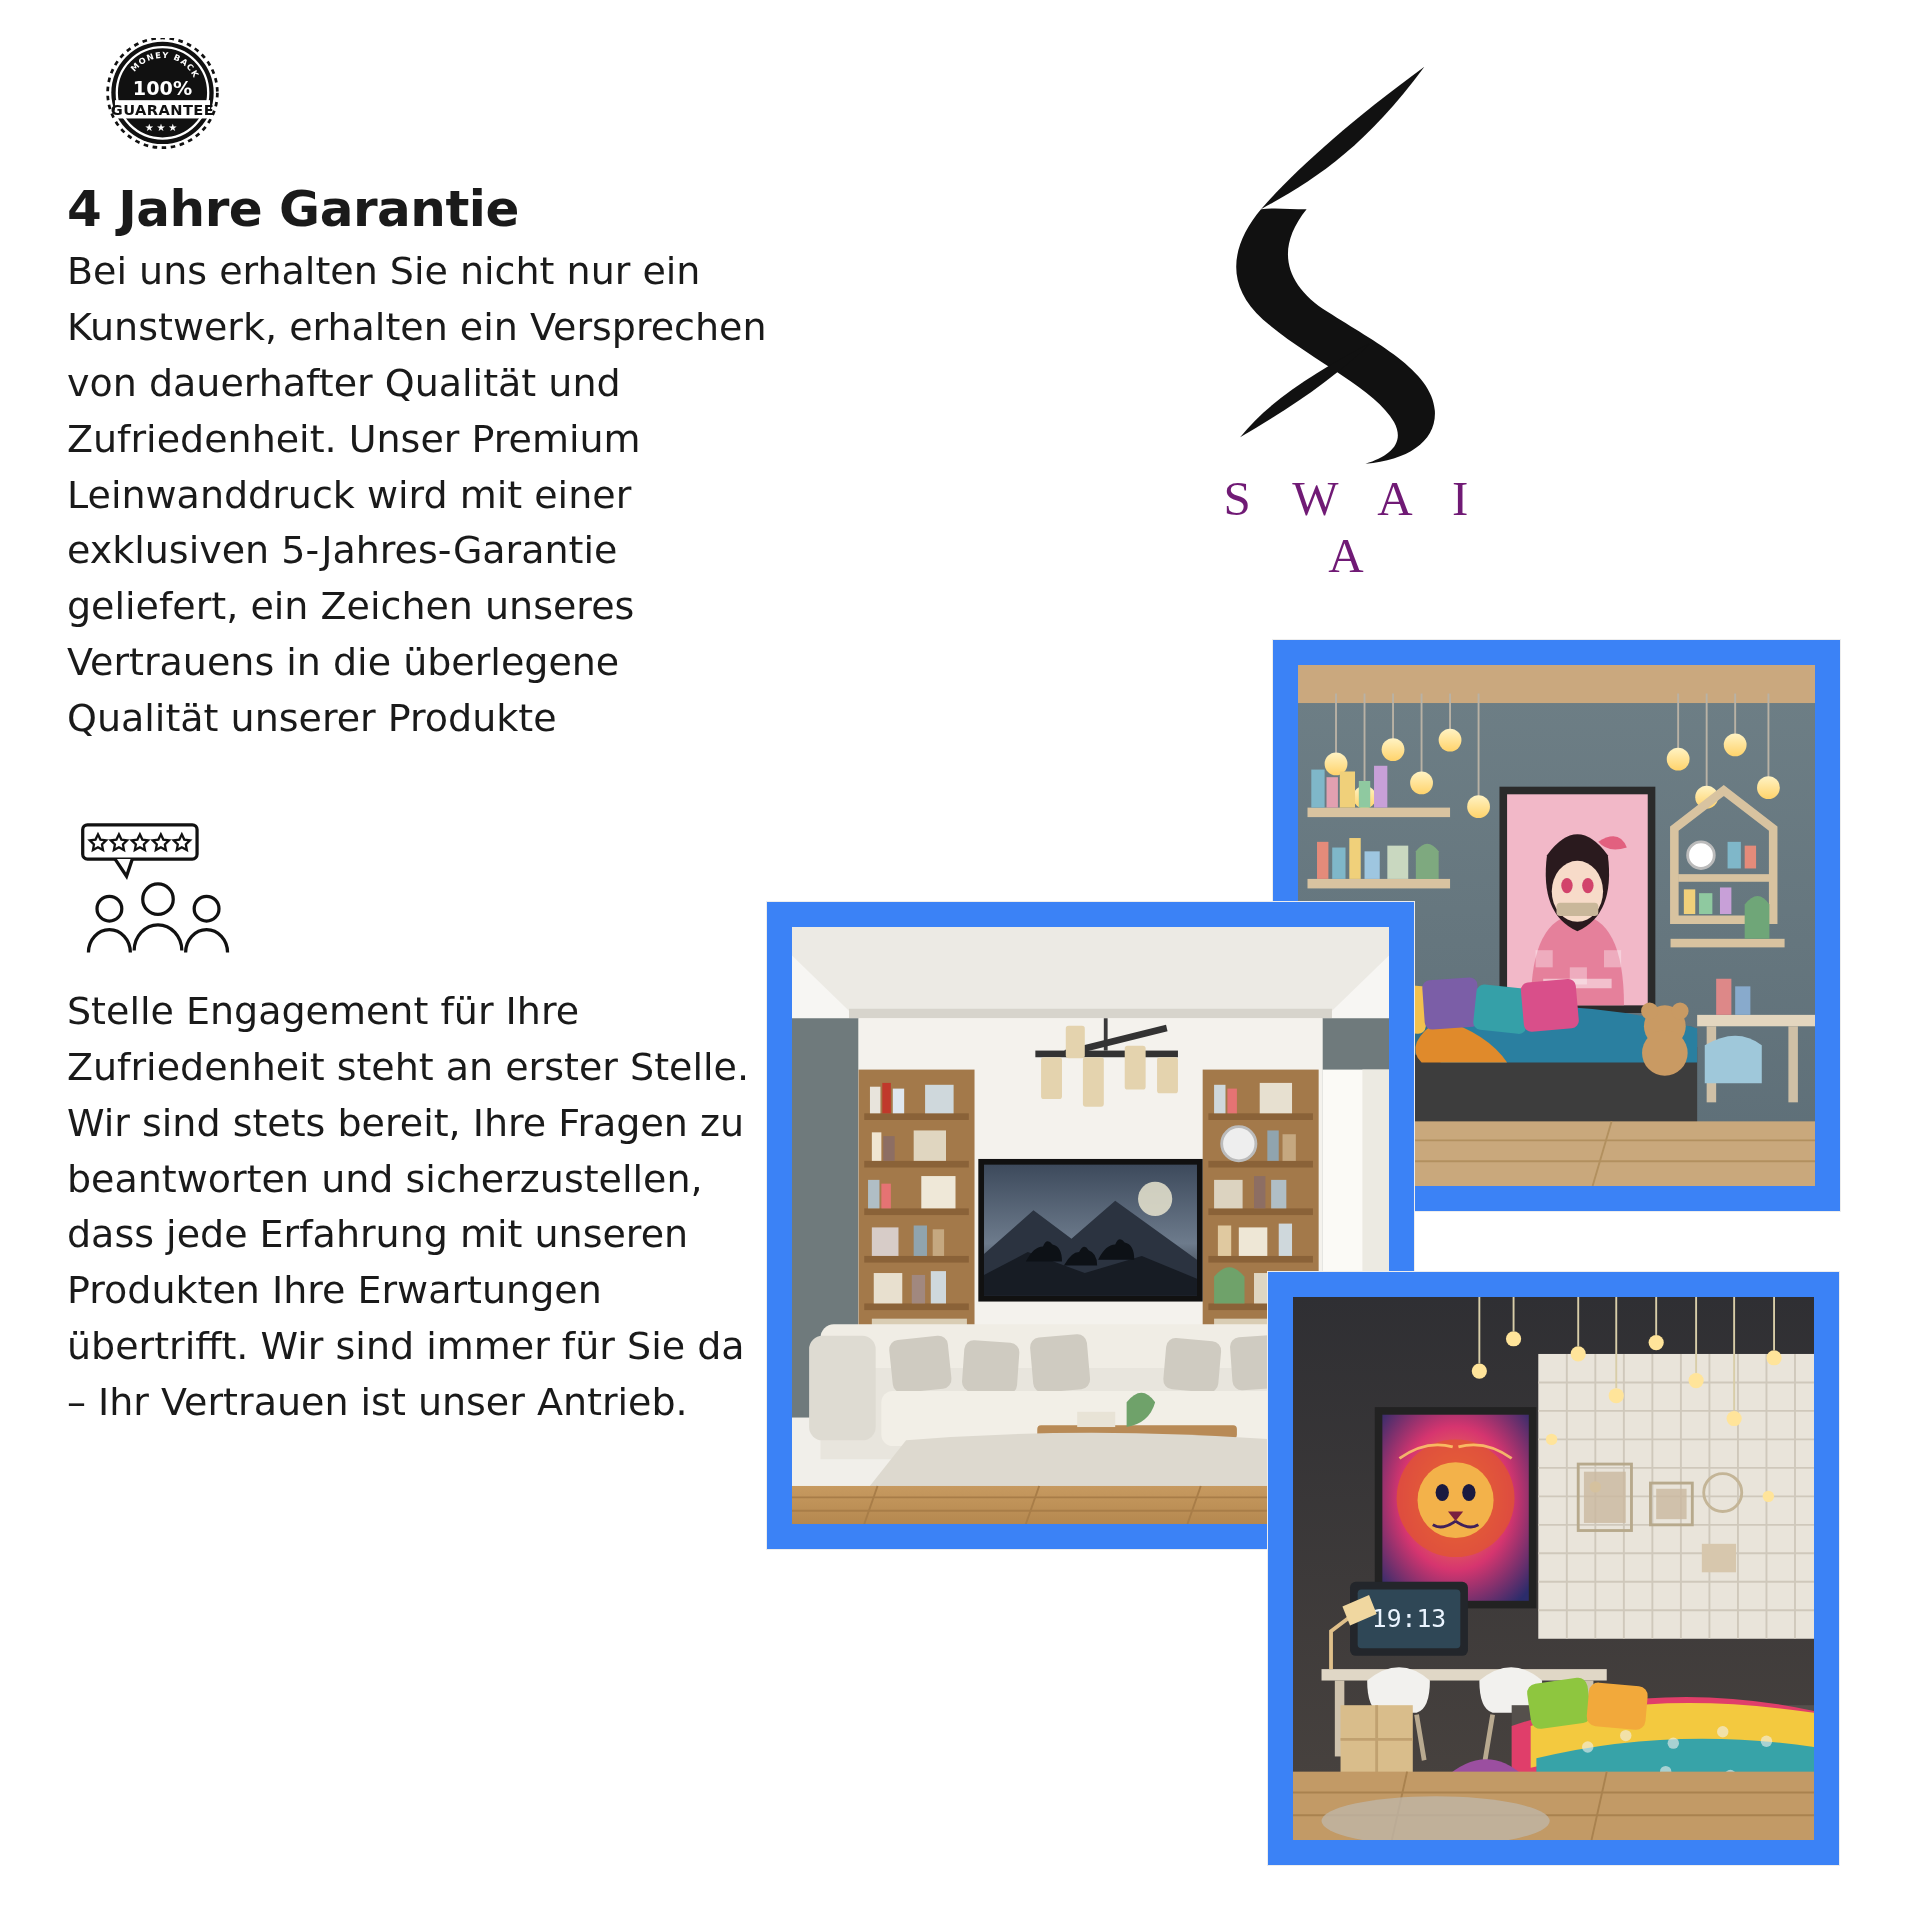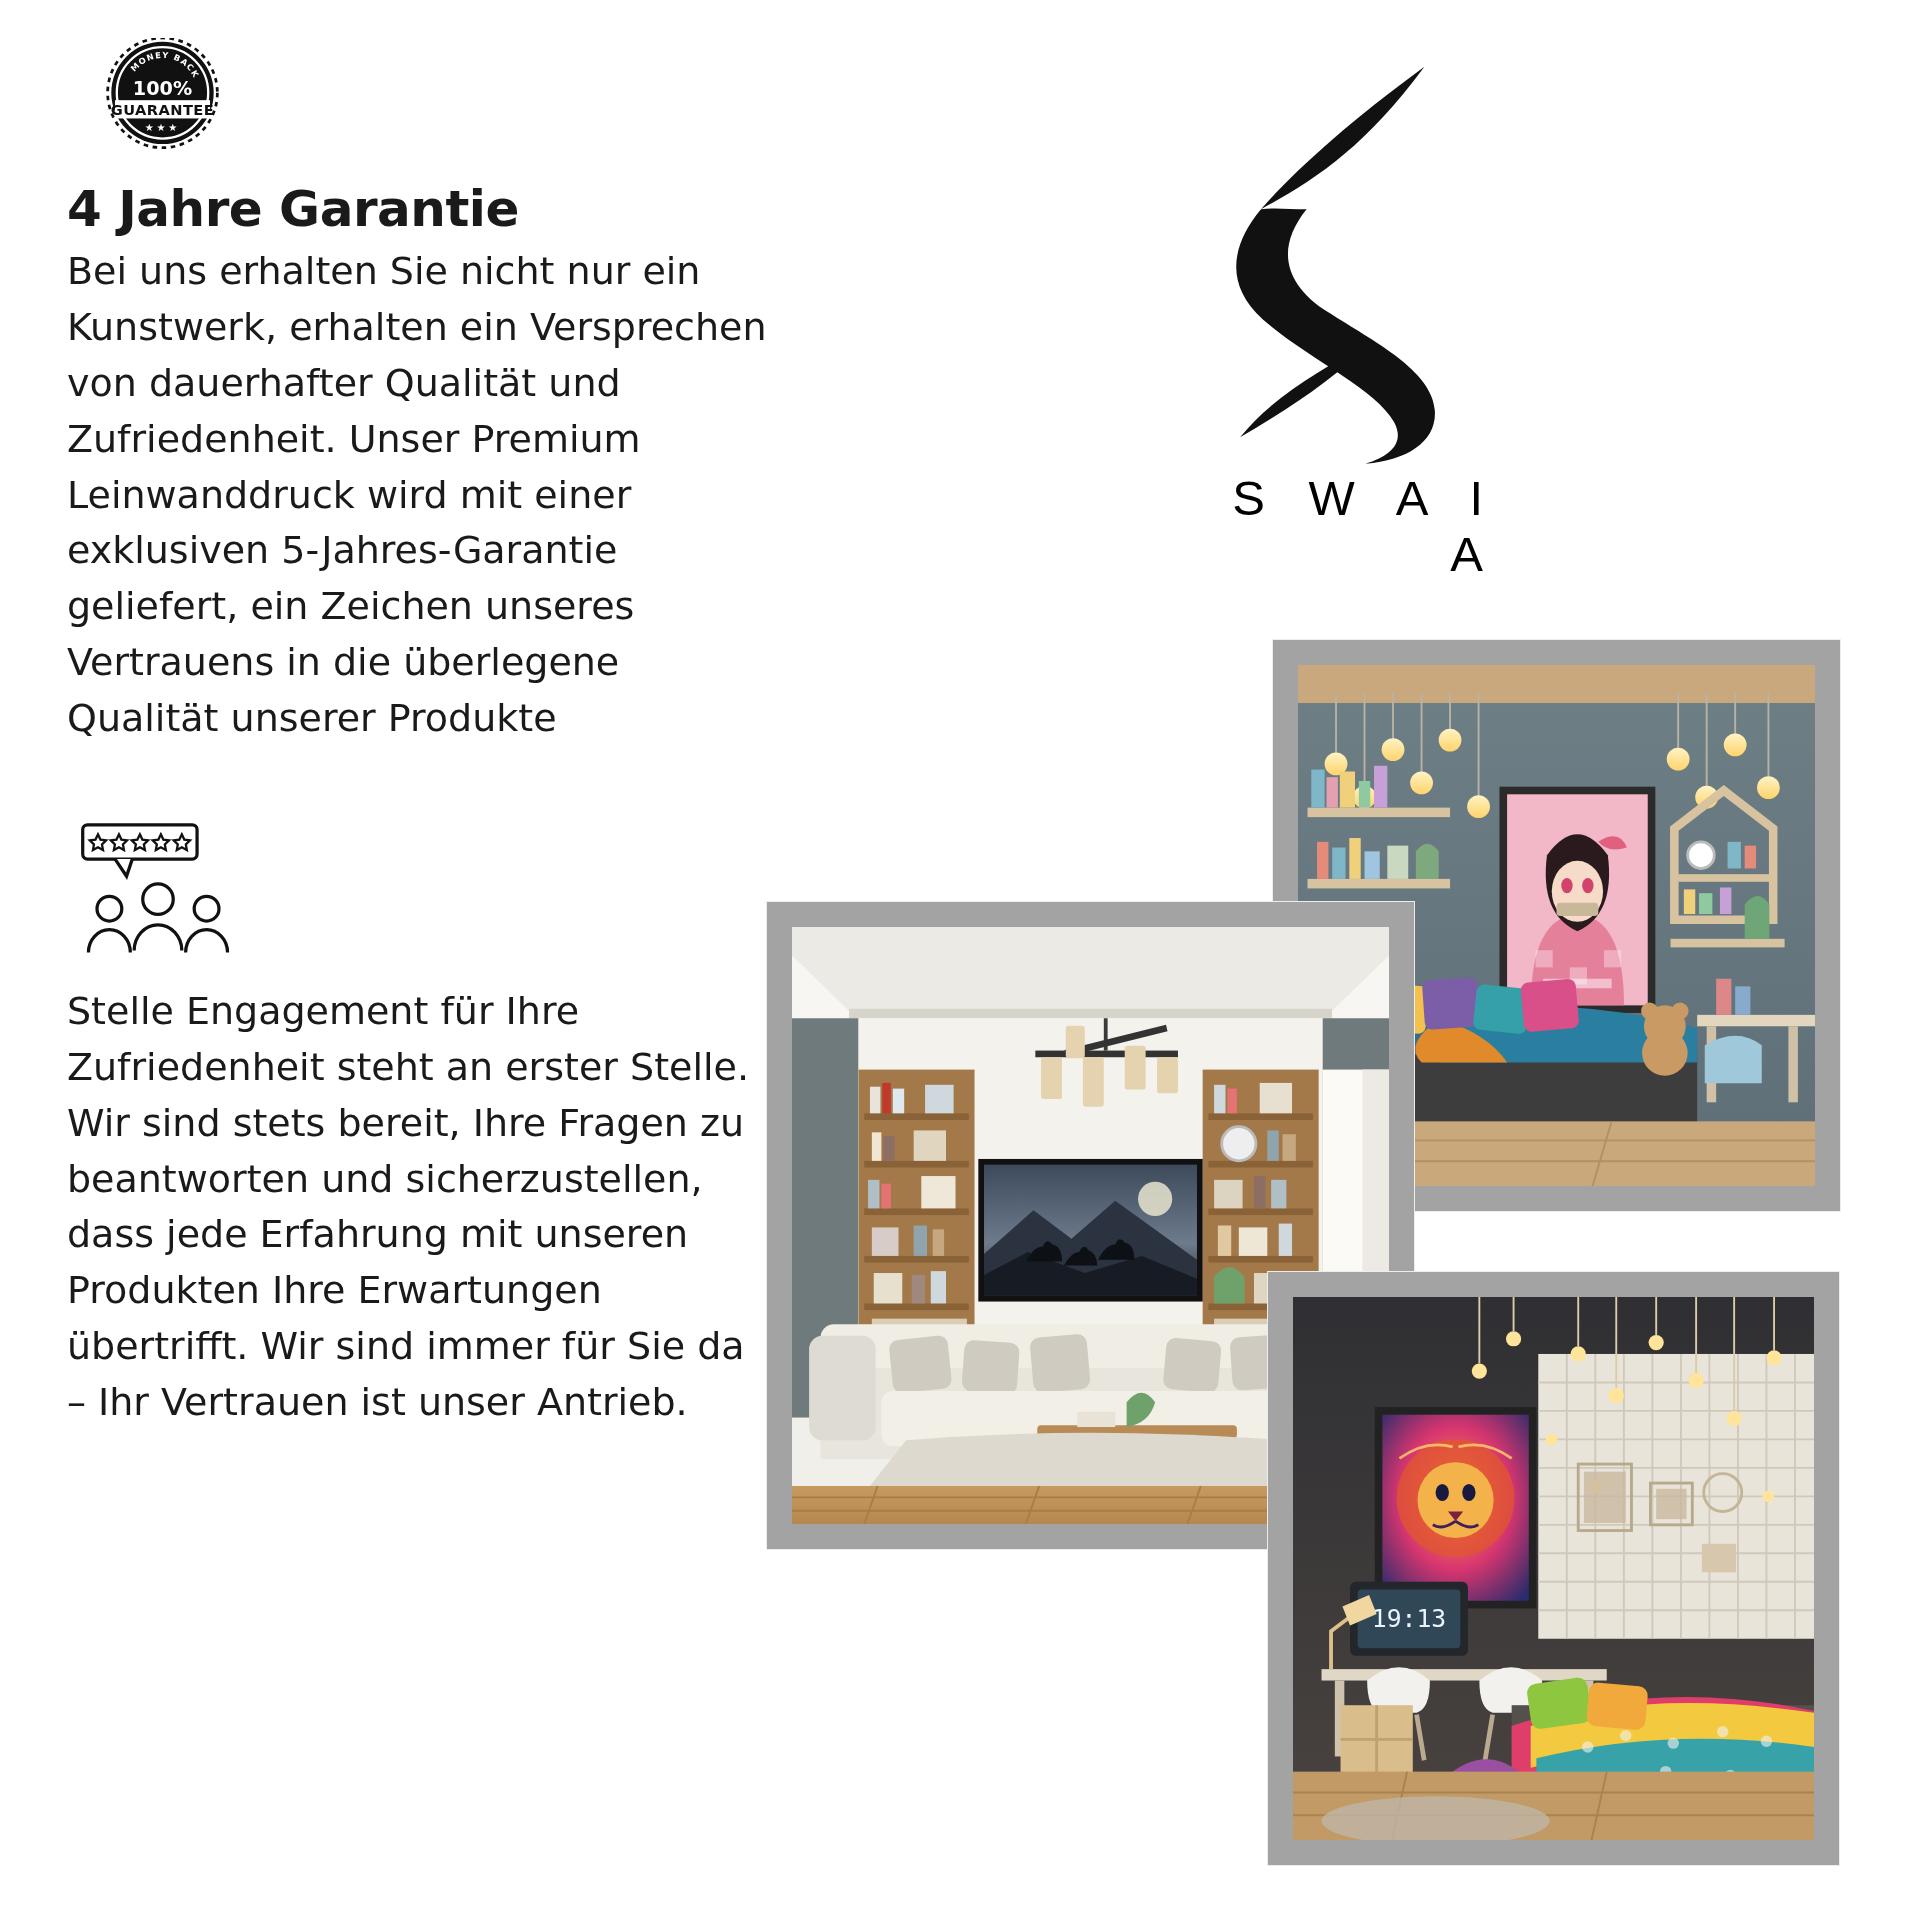--- a/index.html
+++ b/index.html
@@ -64,33 +64,33 @@
   
   .logo-wrap {
     position: absolute;
     left: 1194px;
     top: 57px;
     width: 304px;
     height: 495px;
   }
   .logo-mark { width: 285px; height: 409px; display:block; margin: 0 auto; }
   .logo-text {
-    text-align: right;
+    text-align: center;
     font-size: 49px;
     letter-spacing: 15px;
-    font-family: Liberation Sans, sans-serif;
-    color: #000000;
+    font-family: Liberation Serif, serif;
+    color: #701a75;
     margin-top: 3.8px;
     padding-left: 15px;
   }
 
   
   .photo-frame {
     position: absolute;
-    background: #a3a3a3;
+    background: #3b82f6;
     box-shadow: 0 0 0 1px #ededed;
     padding: 25px;
     box-sizing: border-box;
   }
   .photo {
     width: 100%;
     height: 100%;
     position: relative;
     overflow: hidden;
     display: block;

